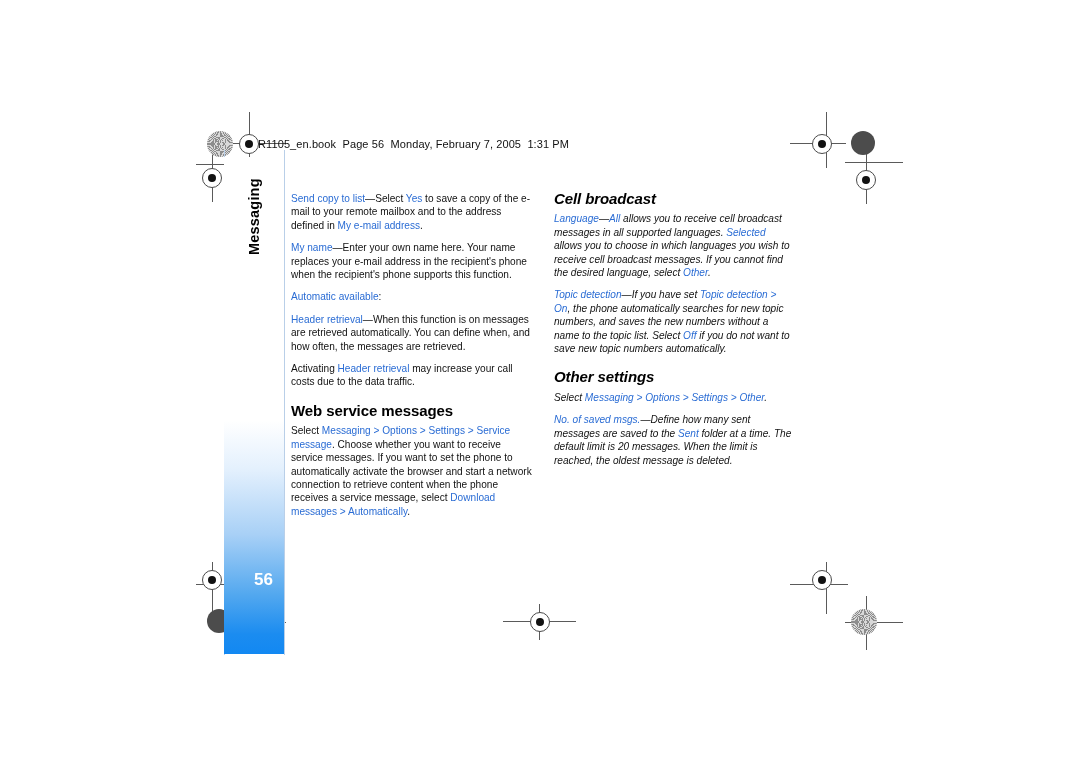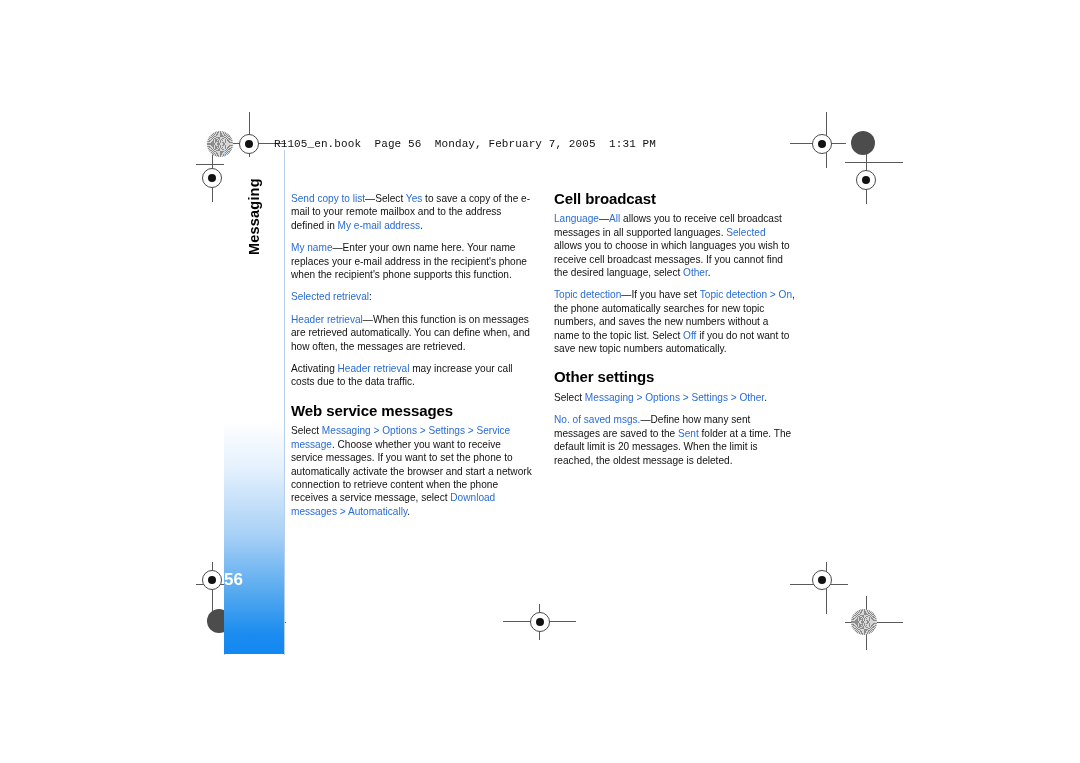--- a/index.html
+++ b/index.html
@@ -63,23 +63,23 @@
   
   .guide {
     position: absolute;
     background: #b9cfe8;
   }
   .guide.v { width: 1px; }
 
   
   #book-header {
     position: absolute;
-    left: 274px;
+    left: 258px;
     top: 138px;
-    font-family: Liberation Mono, monospace;
+    font-family: Liberation Sans, sans-serif;
     font-size: 11px;
     color: #111;
     white-space: pre;
     letter-spacing: 0.1px;
   }
 
   
   #sidebar {
     position: absolute;
     left: 224px;
@@ -109,37 +109,37 @@
     color: #000;
     writing-mode: vertical-rl;
     transform: rotate(180deg);
     letter-spacing: 0.2px;
   }
   #page-number {
     position: absolute;
     left: 224px;
     top: 570px;
     width: 79px;
-    text-align: left;
+    text-align: center;
     font-size: 17px;
     font-weight: bold;
     color: #ffffff;
   }
 
   
   .column {
     position: absolute;
     top: 192px;
     width: 241px;
     font-size: 10.1px;
     line-height: 13.4px;
     color: #111111;
   }
   #col-left  { left: 291px; }
-  #col-right { left: 554px; }
+  #col-right { left: 554px; font-style: italic; }
 
   .block { margin: 0 0 9px 0; }
 
   h2.section-head {
     font-size: 15px;
     font-weight: bold;
     color: #000;
     margin: 15px 0 7px 0;
     letter-spacing: -0.1px;
   }
@@ -202,21 +202,21 @@
 <div id="page-number">56</div>
 
 <div class="column" id="col-left">
 
 
   <p class="block"><span class="hl">Send copy to list</span><span>—Select </span><span class="hl">Yes</span><span> to save a copy of the e-mail to your remote mailbox and to the address defined in </span><span class="hl">My e-mail address</span><span>.</span></p>
 
 
   <p class="block"><span class="hl">My name</span><span>—Enter your own name here. Your name replaces your e-mail address in the recipient's phone when the recipient's phone supports this function.</span></p>
 
-  <p class="block"><span class="hl">Selected retrieval</span><span>:</span></p>
+  <p class="block"><span class="hl">Automatic available</span><span>:</span></p>
 
   <p class="block"><span class="hl">Header retrieval</span><span>—When this function is on messages are retrieved automatically. You can define when, and how often, the messages are retrieved.</span></p>
 
   <p class="block"><span>Activating </span><span class="hl">Header retrieval</span><span> may increase your call costs due to the data traffic.</span></p>
 
   <h2 class="section-head">Web service messages</h2>
 
   <p class="block"><span>Select </span><span class="hl">Messaging &gt; Options &gt; Settings &gt; Service message</span><span>. Choose whether you want to receive service messages. If you want to set the phone to automatically activate the browser and start a network connection to retrieve content when the phone receives a service message, select </span><span class="hl">Download messages &gt; Automatically</span><span>.</span></p>
 
 </div>

